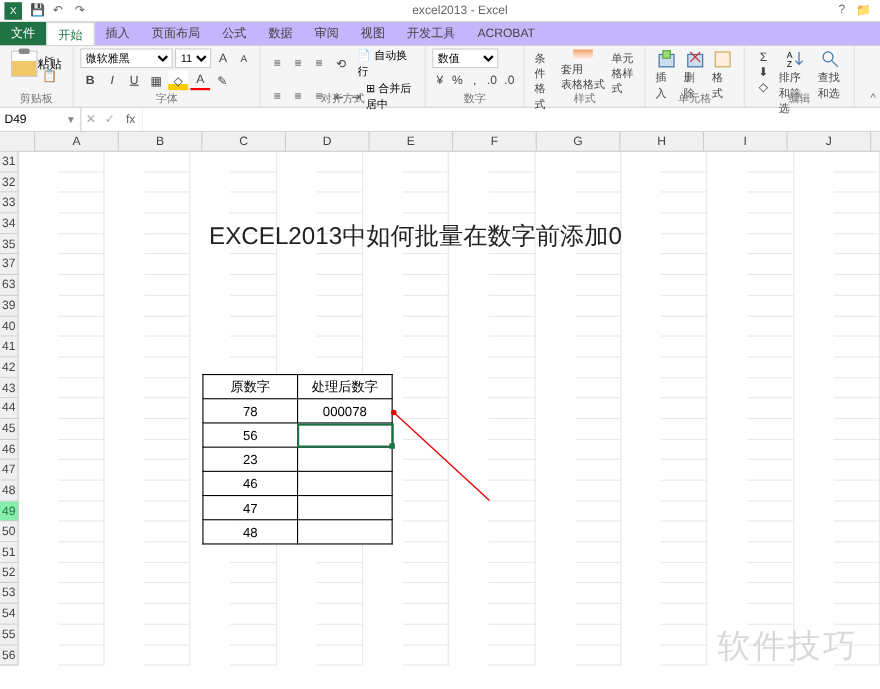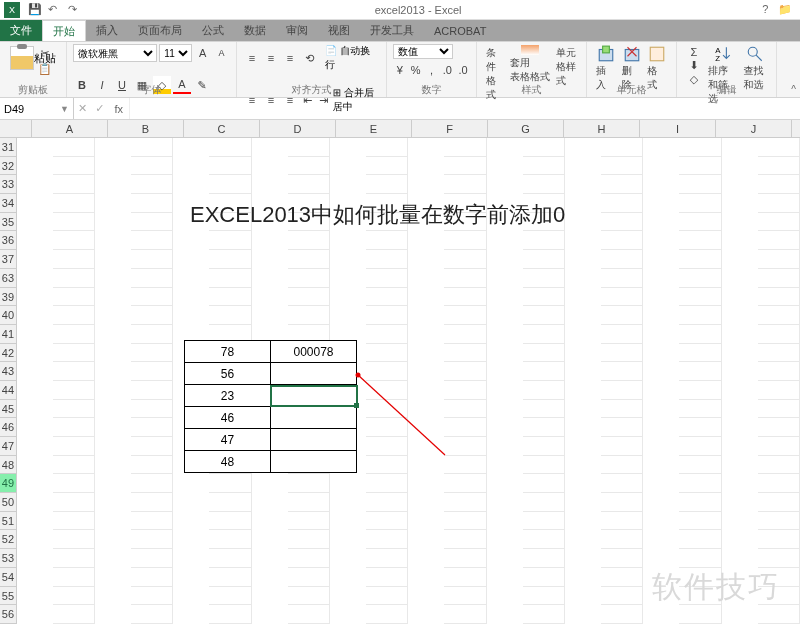--- a/index.html
+++ b/index.html
@@ -7,33 +7,33 @@
 
 
 .titlebar { height:20px; background:#fff; display:flex; align-items:center; border-bottom:1px solid #ddd; }
 .titlebar .app-icon { width:16px; height:16px; background:#217346; margin:0 4px; font-size:9px; color:#fff; text-align:center; line-height:16px; }
 .titlebar .qat { display:flex; gap:6px; margin-left:4px; }
 .titlebar .qat span { width:14px; height:14px; color:#666; font-size:11px; }
 .titlebar .title-center { flex:1; text-align:center; color:#666; font-size:11px; }
 .titlebar .win-controls { display:flex; gap:10px; padding:0 8px; color:#666; }
 
 
-.tabs { height:22px; display:flex; align-items:stretch; background:#a3a3a3; border-bottom:1px solid #d4d4d4;text-align:center; }
+.tabs { height:22px; display:flex; align-items:stretch; background:#c4b5fd; border-bottom:1px solid #d4d4d4;text-align:center; }
 .tab { padding:0 10px; font-size:11px; color:#444; display:flex; align-items:center; }
 .tab.file { background:#217346; color:#fff; }
 .tab.active { background:#fff; color:#217346; border:1px solid #d4d4d4; border-bottom:none; }
 
 
 .ribbon { height:56px; background:#f5f5f5; border-bottom:1px solid #d4d4d4; display:flex; position:relative; }
 .ribbon-group { border-right:1px solid #e0e0e0; padding:2px 6px 12px 6px; position:relative; display:flex; flex-direction:column; }
 .ribbon-group .label { position:absolute; bottom:0; left:0; right:0; text-align:center; font-size:10px; color:#777; }
 .paste-btn { display:flex; align-items:center; padding:2px 4px; }
 .paste-icon { width:24px; height:24px; background:linear-gradient(#fff 40%,#f0c868 40%); border:1px solid #ccc; position:relative; }
 .paste-icon::before { content:""; position:absolute; top:-3px; left:6px; width:10px; height:5px; background:#888; border-radius:2px; }
-.font-row { display:flex; align-items:center; gap:2px; margin-bottom:14px; }
+.font-row { display:flex; align-items:center; gap:2px; margin-bottom:2px; }
 .font-select { border:1px solid #ccc; background:#fff; font-size:10px; height:18px; }
 .icon-btn { width:18px; height:18px; display:inline-flex; align-items:center; justify-content:center; font-size:11px; color:#444; }
 .align-icons { display:flex; gap:1px; }
 .fmt-select { border:1px solid #ccc; background:#fff; font-size:10px; height:18px; width:60px; }
 .big-btn { display:flex; flex-direction:column; align-items:center; padding:1px 3px; font-size:10px; color:#444; }
 .big-btn .bi { width:18px; height:18px; margin-bottom:1px; }
 .collapse-ribbon { position:absolute; right:4px; bottom:2px; font-size:10px; color:#666; }
 
 
 .formula-row { height:22px; display:flex; align-items:center; border-bottom:1px solid #d4d4d4; }
@@ -317,33 +317,20 @@
         <div class="cell"></div>
         <div class="cell"></div>
         <div class="cell"></div>
         <div class="cell"></div>
         <div class="cell"></div>
         <div class="cell"></div>
         <div class="cell"></div>
         <div class="cell"></div>
       </div>
       <div class="row">
-        <div class="row-h">36</div>
-        <div class="cell"></div>
-        <div class="cell"></div>
-        <div class="cell"></div>
-        <div class="cell"></div>
-        <div class="cell"></div>
-        <div class="cell"></div>
-        <div class="cell"></div>
-        <div class="cell"></div>
-        <div class="cell"></div>
-        <div class="cell"></div>
-      </div>
-      <div class="row">
         <div class="row-h">37</div>
         <div class="cell"></div>
         <div class="cell"></div>
         <div class="cell"></div>
         <div class="cell"></div>
         <div class="cell"></div>
         <div class="cell"></div>
         <div class="cell"></div>
         <div class="cell"></div>
         <div class="cell"></div>
@@ -595,20 +582,24 @@
         <div class="cell"></div>
         <div class="cell"></div>
         <div class="cell"></div>
       </div>
     </div>
 
   <div class="big-title">EXCEL2013中如何批量在数字前添加0</div>
 
   <table class="data-table">
     <tbody>
+        <tr>
+      <td class="hdr">原数字</td>
+      <td class="hdr">处理后数字</td>
+    </tr>
     <tr>
           <td>78</td>
           <td>000078</td>
         </tr>
     <tr>
           <td>56</td>
           <td></td>
         </tr>
     <tr>
           <td>23</td>

